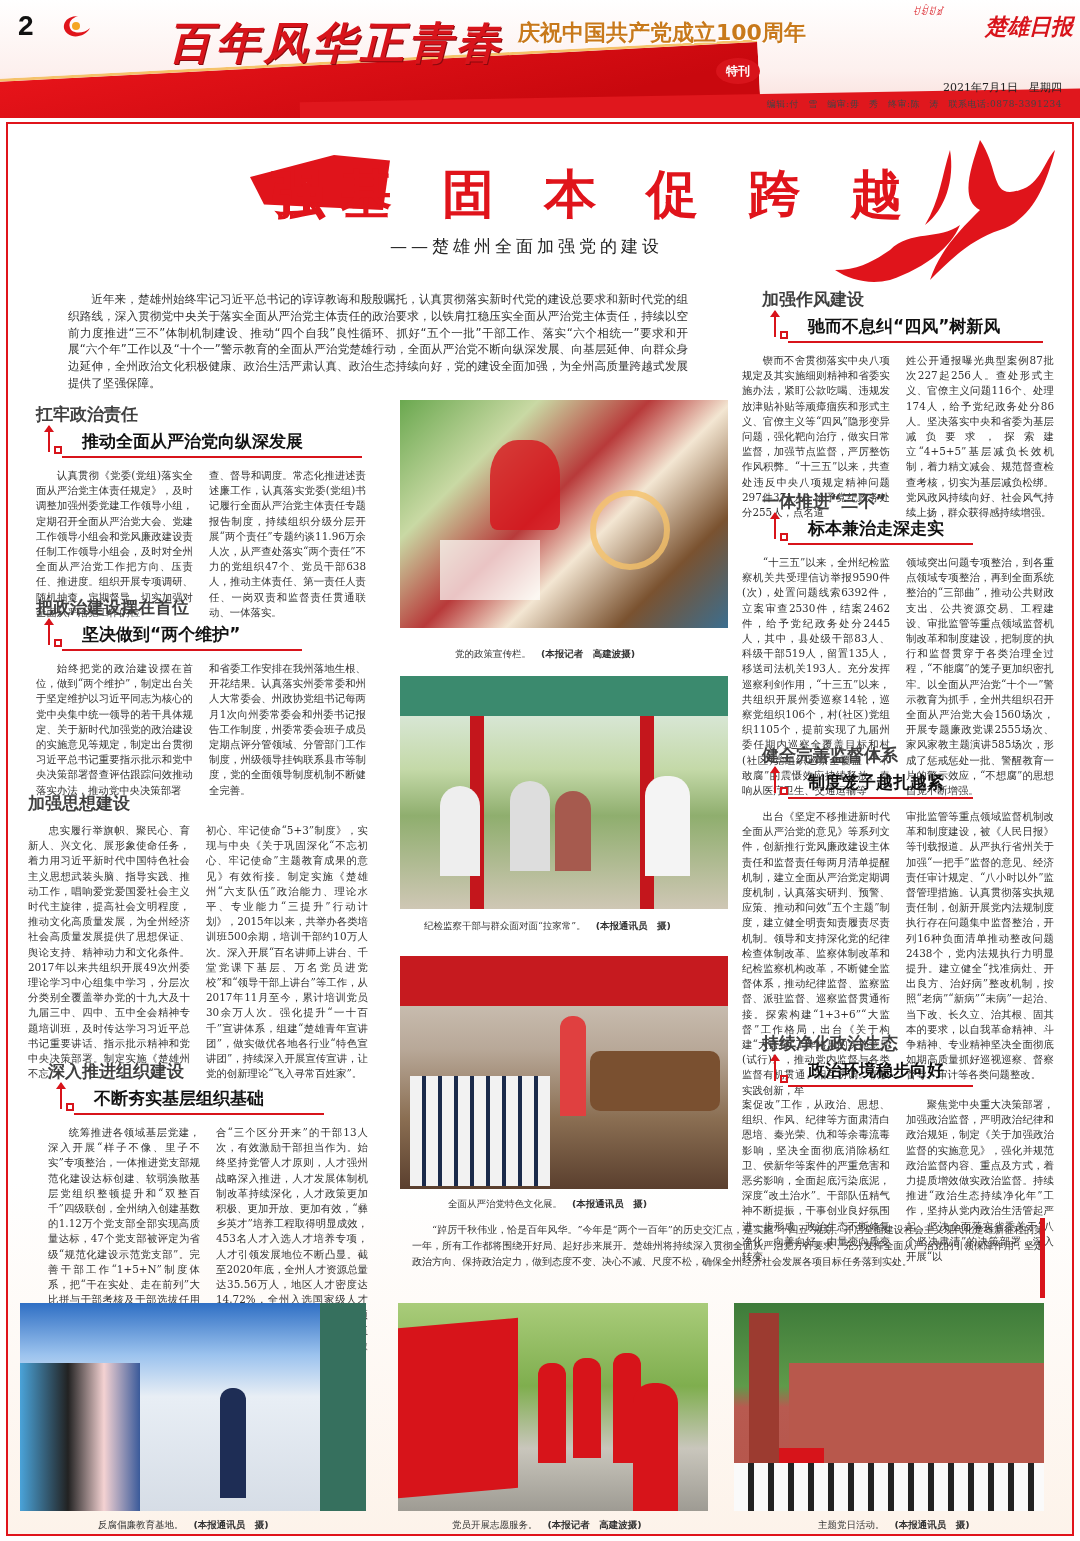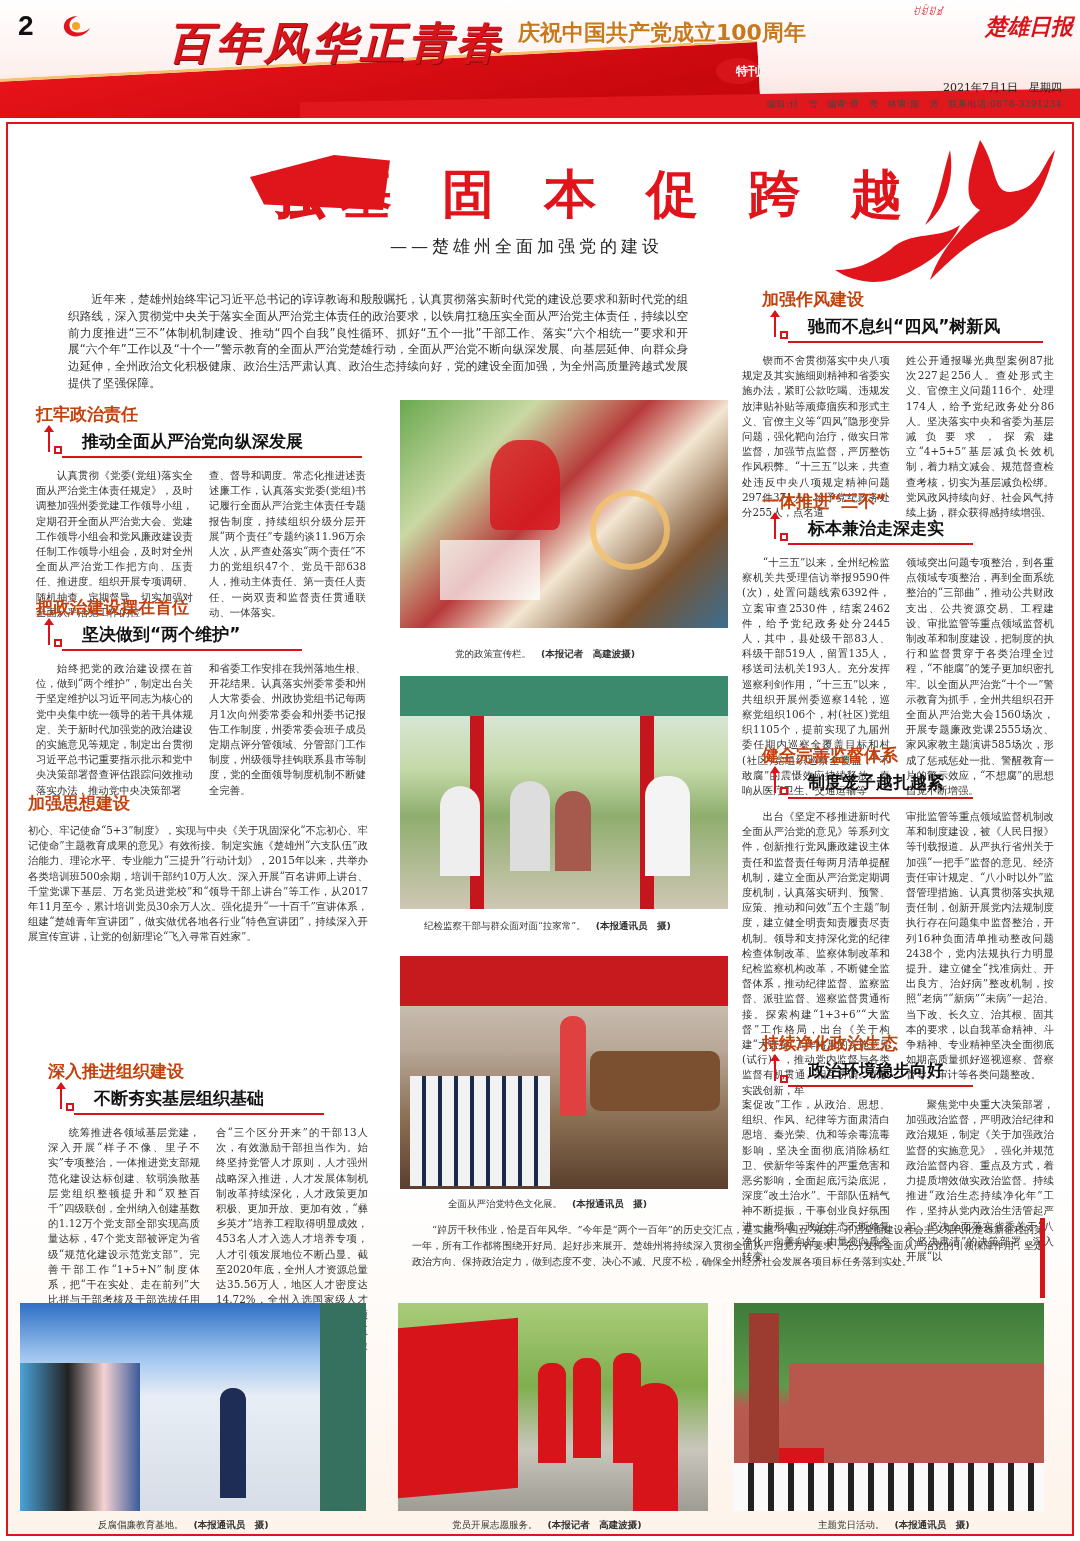--- a/index.html
+++ b/index.html
@@ -4,33 +4,33 @@
 <style>
 *{box-sizing:border-box;margin:0;padding:0}
 body{width:1080px;height:1541px;background:#fff;font-family:"DejaVu Serif",serif;color:#222;position:relative;overflow:hidden}
 .mast{position:absolute;left:0;top:0;width:1080px;height:118px;background:linear-gradient(180deg,#fff 0%,#fdf0ee 60%,#f8dcd8 100%);overflow:hidden}
 .ribbon{position:absolute;left:-40px;top:60px;width:800px;height:90px;background:linear-gradient(170deg,#e8141a 0%,#c9080e 70%);transform:rotate(-3deg);border-top:3px solid #f5c26a;border-radius:0 0 0 40px}
 .ribbon2{position:absolute;left:300px;top:95px;width:820px;height:40px;background:#e0171d;transform:rotate(-1deg)}
 .pageno{position:absolute;left:18px;top:10px;font:bold 28px "Liberation Sans",sans-serif;color:#111}
 .logo{position:absolute;left:58px;top:14px;width:34px;height:26px}
 .mast-title{position:absolute;left:168px;top:14px;font:bold 44px "DejaVu Serif",serif;color:#d8141b;letter-spacing:4px;font-style:italic;text-shadow:1px 1px 0 #8a0a0e}
 .mast-sub{position:absolute;left:518px;top:18px;font:bold 22px "DejaVu Sans",sans-serif;color:#c8791b;text-shadow:1px 1px 0 #fff}
-.seal{position:absolute;left:716px;top:58px;width:44px;height:26px;background:#d8141b;border-radius:50%;color:#fff;font:bold 12px "DejaVu Sans",sans-serif;text-align:right;line-height:26px}
+.seal{position:absolute;left:716px;top:58px;width:44px;height:26px;background:#d8141b;border-radius:50%;color:#fff;font:bold 12px "DejaVu Sans",sans-serif;text-align:center;line-height:26px}
 .paper-name{position:absolute;left:985px;top:12px;font:bold 22px "DejaVu Serif",serif;color:#d8141b;font-style:italic}
 .paper-py{position:absolute;left:912px;top:4px;font:10px "DejaVu Serif",serif;color:#d8141b;font-style:italic}
 .date{position:absolute;right:18px;top:80px;font:11px "DejaVu Serif",serif;color:#222}
 .editors{position:absolute;right:18px;top:98px;font:9px "DejaVu Serif",serif;color:#444;letter-spacing:.5px}
 .frame{position:absolute;left:6px;top:122px;width:1068px;height:1414px;border:2px solid #e0141b;background:linear-gradient(180deg,#fff 0%,#fff 75%,#fdf3ea 100%)}
 .hero-flag{position:absolute;left:250px;top:155px;width:140px;height:55px;background:#e0141b;clip-path:polygon(0 40%,60% 0,100% 10%,95% 100%,10% 90%)}
 .hero-title{position:absolute;left:272px;top:160px;font:bold 52px "DejaVu Sans",sans-serif;color:#e0141b;letter-spacing:16px}
 .hero-title .first{color:#fff;-webkit-text-stroke:2px #e0141b}
 .hero-sub{position:absolute;left:390px;top:235px;font:17px "DejaVu Serif",serif;color:#222;letter-spacing:4px}
 .intro{position:absolute;left:68px;top:291px;width:620px;font:11.6px/16.8px "DejaVu Sans",sans-serif;color:#333;text-indent:2em;text-align:justify}
 .sec{position:absolute}
-.sec .h1{font:bold 17px "DejaVu Sans",sans-serif;color:#c2410c;white-space:nowrap}
+.sec .h1{font:bold 17px "DejaVu Sans",sans-serif;color:#404040;white-space:nowrap}
 .sec .h2row{position:relative;height:30px;margin-top:4px}
 .sec .h2{position:absolute;left:46px;top:0;font:bold 17px "DejaVu Sans",sans-serif;color:#111;white-space:nowrap}
 .sec .arrow{position:absolute;left:12px;top:-4px;width:14px;height:26px;border-left:2px solid #d8141b}
 .sec .arrow:before{content:"";position:absolute;left:-6px;top:-6px;border:5px solid transparent;border-bottom:7px solid #d8141b}
 .sec .box{position:absolute;left:18px;top:16px;width:8px;height:8px;border:2px solid #d8141b}
 .sec .uline{position:absolute;left:26px;top:26px;height:2px;background:#d8141b}
 .cols{display:flex;gap:16px;margin-top:8px}
 .col{flex:1;font:10.4px/15.2px "DejaVu Serif",serif;color:#333;text-align:justify}
 .col.ind{text-indent:2em}
 .photo{position:absolute;overflow:hidden}
@@ -96,20 +96,21 @@
     </div>
   <div class="cols">
       <div class="col ind">始终把党的政治建设摆在首位，做到“两个维护”，制定出台关于坚定维护以习近平同志为核心的党中央集中统一领导的若干具体规定、关于新时代加强党的政治建设的实施意见等规定，制定出台贯彻习近平总书记重要指示批示和党中央决策部署督查评估跟踪问效推动落实办法，推动党中央决策部署</div>
       <div class="col">和省委工作安排在我州落地生根、开花结果。认真落实州委常委和州人大常委会、州政协党组书记每两月1次向州委常委会和州委书记报告工作制度，州委常委会班子成员定期点评分管领域、分管部门工作制度，州级领导挂钩联系县市等制度，党的全面领导制度机制不断健全完善。</div>
     </div>
 </div>
 
 <div class="sec" style="left:28px;top:792px;width:340px">
   <div class="h1">加强思想建设</div>
   <div class="cols">
+      <div class="col ind">忠实履行举旗帜、聚民心、育新人、兴文化、展形象使命任务，着力用习近平新时代中国特色社会主义思想武装头脑、指导实践、推动工作，唱响爱党爱国爱社会主义时代主旋律，提高社会文明程度，推动文化高质量发展，为全州经济社会高质量发展提供了思想保证、舆论支持、精神动力和文化条件。　　2017年以来共组织开展49次州委理论学习中心组集中学习，分层次分类别全覆盖举办党的十九大及十九届三中、四中、五中全会精神专题培训班，及时传达学习习近平总书记重要讲话、指示批示精神和党中央决策部署。制定实施《楚雄州不忘</div>
       <div class="col">初心、牢记使命“5+3”制度》，实现与中央《关于巩固深化“不忘初心、牢记使命”主题教育成果的意见》有效衔接。制定实施《楚雄州“六支队伍”政治能力、理论水平、专业能力“三提升”行动计划》，2015年以来，共举办各类培训班500余期，培训干部约10万人次。深入开展“百名讲师上讲台、千堂党课下基层、万名党员进党校”和“领导干部上讲台”等工作，从2017年11月至今，累计培训党员30余万人次。强化提升“一十百千”宣讲体系，组建“楚雄青年宣讲团”，做实做优各地各行业“特色宣讲团”，持续深入开展宣传宣讲，让党的创新理论“飞入寻常百姓家”。</div>
     </div>
 </div>
 
 <div class="sec" style="left:48px;top:1060px;width:320px">
   <div class="h1">深入推进组织建设</div>
   <div class="h2row">
       <span class="arrow"></span>
       <span class="box"></span>
       <span class="uline" style="width:250px"></span>

